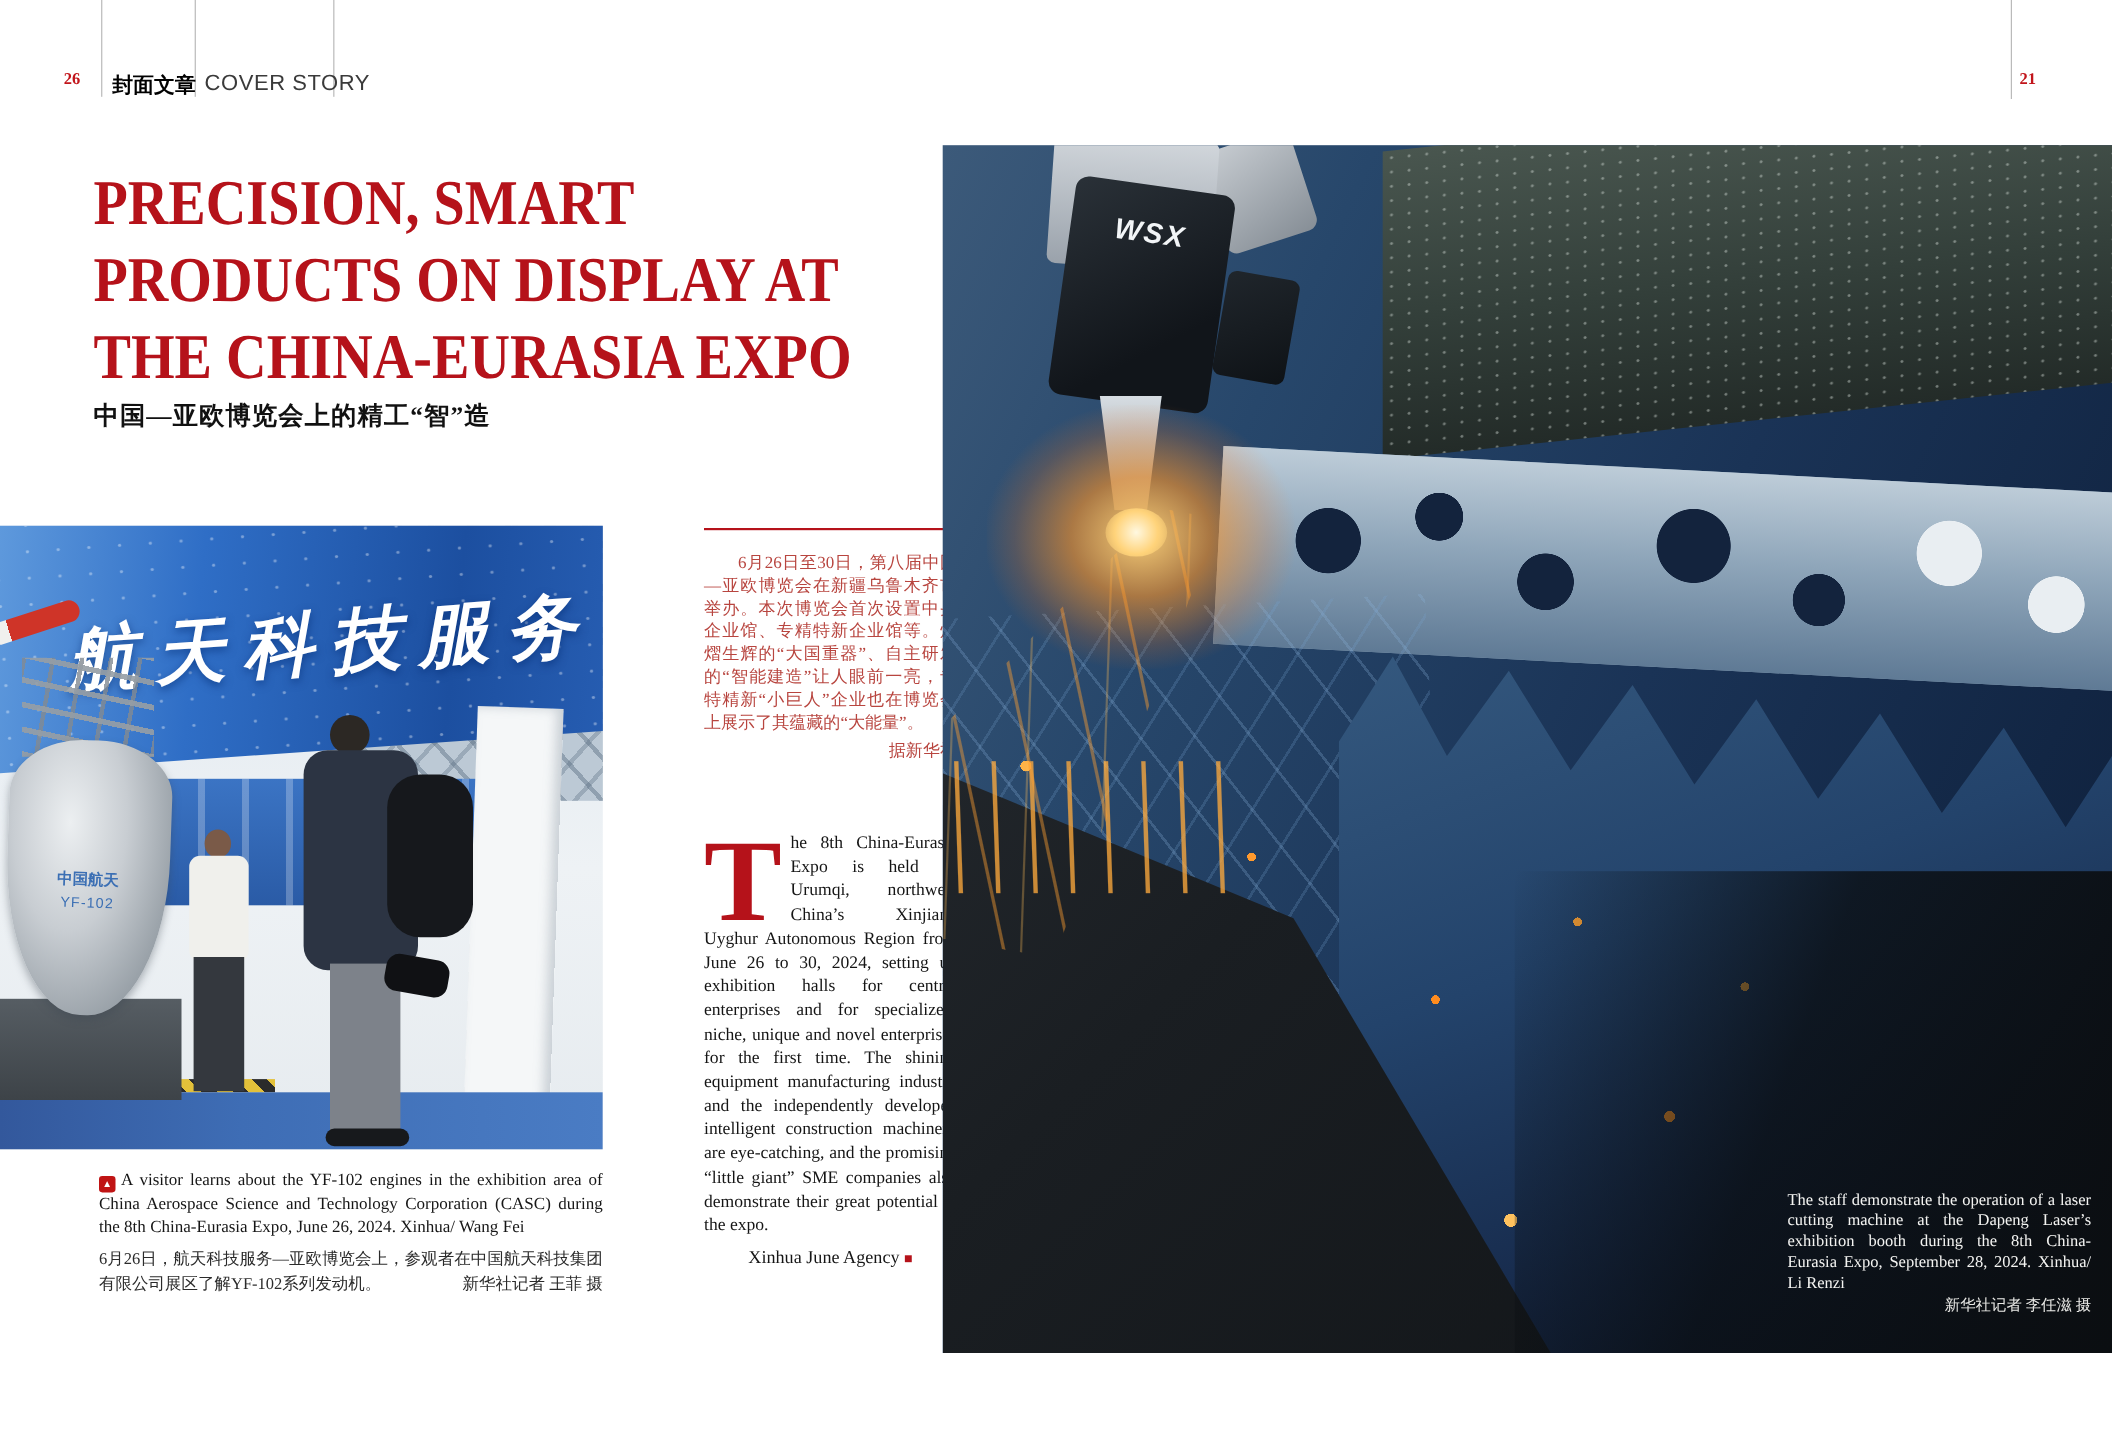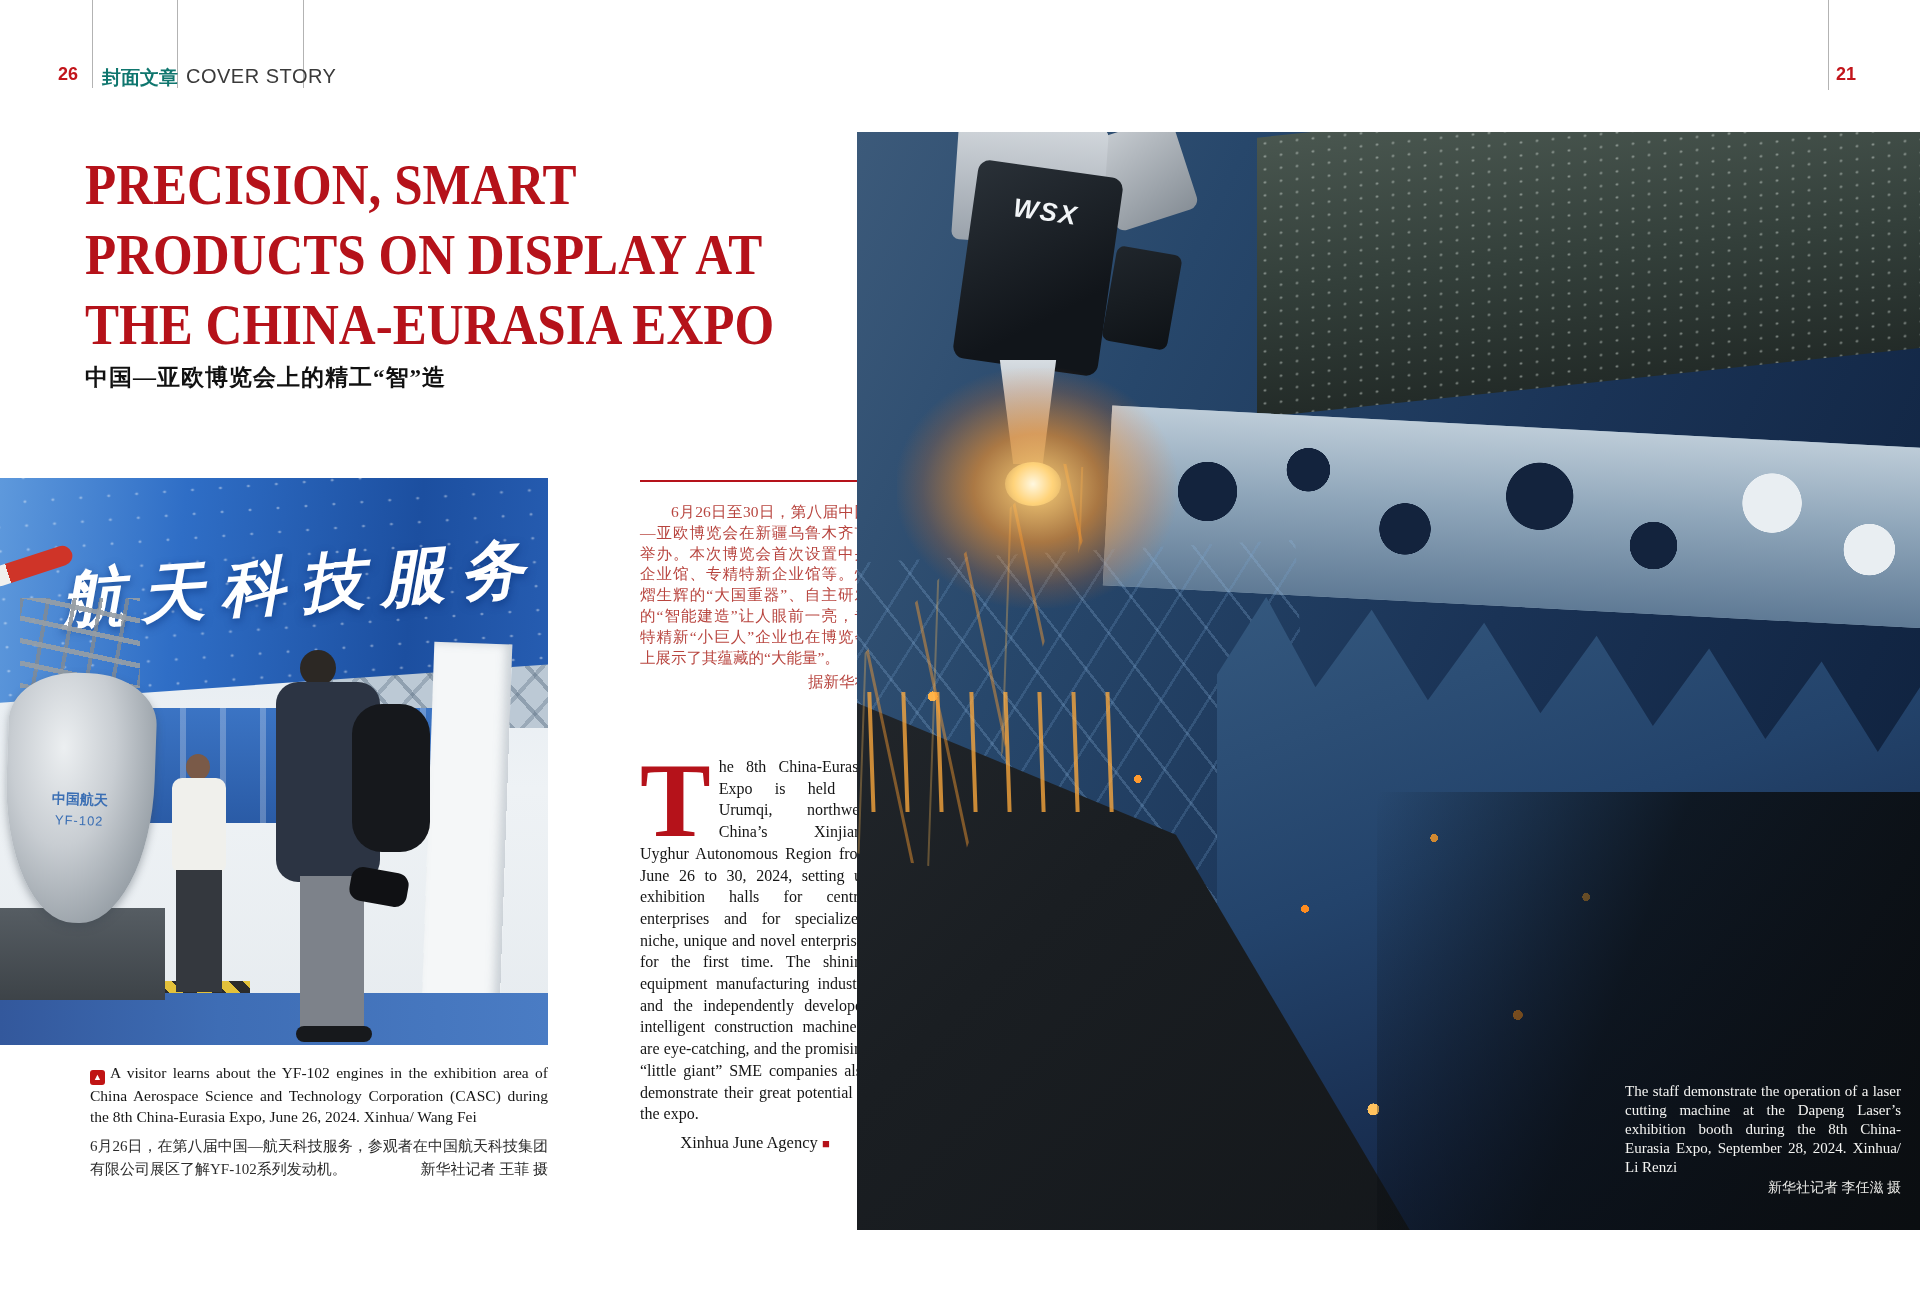--- a/index.html
+++ b/index.html
@@ -1,24 +1,24 @@
 <!DOCTYPE html>
 <html><head>
 <meta charset="utf-8">
 <style>
   html,body{margin:0;padding:0;background:#fff;}
   #spread{position:relative;width:1920px;height:1303px;background:#fff;overflow:hidden;
           font-family:"Liberation Serif","DejaVu Serif",serif;}
   .abs{position:absolute;}
   
   .vline{position:absolute;top:0;width:1px;background:#b3b3b3;}
-  .pagenum{position:absolute;font-family:Liberation Sans, sans-serif;
-           font-weight:bold;font-size:18px;color:#c2151b;}
+  .pagenum{position:absolute;font-family:Liberation Serif, serif;
+           font-weight:bold;font-size:15px;color:#c2151b;}
   .section-cn{position:absolute;font-family:"Liberation Sans","DejaVu Sans",sans-serif;
-              font-weight:bold;font-size:19px;color:#0f766e;}
+              font-weight:bold;font-size:19px;color:#000000;}
   .section-en{position:absolute;font-family:"Liberation Sans","DejaVu Sans",sans-serif;
               font-size:20px;color:#3a3a3a;letter-spacing:.5px;}
   
   .headline{position:absolute;left:85px;top:150px;color:#b5121a;font-weight:bold;
             font-size:58px;line-height:70px;letter-spacing:0;white-space:nowrap;
             transform:scaleX(.88);transform-origin:left top;}
   .sub-cn{position:absolute;left:85px;top:362px;font-family:Liberation Serif, serif;
           font-weight:bold;font-size:23px;color:#111;letter-spacing:1px;}
   
   .col{left:640px;width:230px;}
@@ -212,21 +212,21 @@
     <div class="person-b-head"></div>
     <div class="person-b-body"></div>
     <div class="backpack"></div>
     <div class="person-b-legs"></div>
     <div class="person-b-shoe"></div>
     <div class="handbag"></div>
   </div>
 
   <div class="cap-left">
     <p class="cap-en"><span class="cap-marker">▲</span><span>A visitor learns about the YF-102 engines in the exhibition area of China Aerospace Science and Technology Corporation (CASC) during the 8th China-Eurasia Expo, June 26, 2024. Xinhua/ Wang Fei</span></p>
-    <p class="cap-cn"><span>6月26日，在第八届中国—航天科技服务，参观者在中国航天科技集团有限公司展区了解YF-102系列发动机。</span><span class="cap-credit">新华社记者 王菲 摄</span></p>
+    <p class="cap-cn"><span>6月26日，航天科技服务—亚欧博览会上，参观者在中国航天科技集团有限公司展区了解YF-102系列发动机。</span><span class="cap-credit">新华社记者 王菲 摄</span></p>
   </div>
 
   <div class="photo" id="right-photo">
     <div class="conveyor"></div>
     <div class="sheet"></div>
     <div class="lattice"></div>
     <div class="zigzag-panel"></div>
     <div class="embers"></div>
     <div class="wedge"></div>
     <div class="wedge-sparks"></div>

